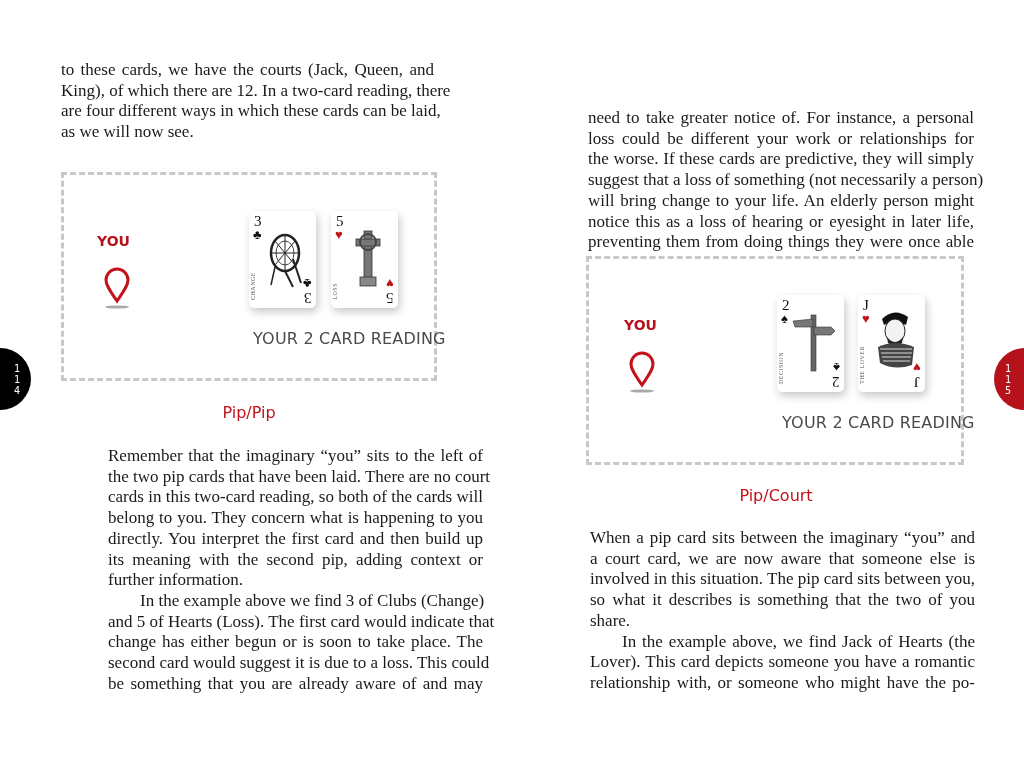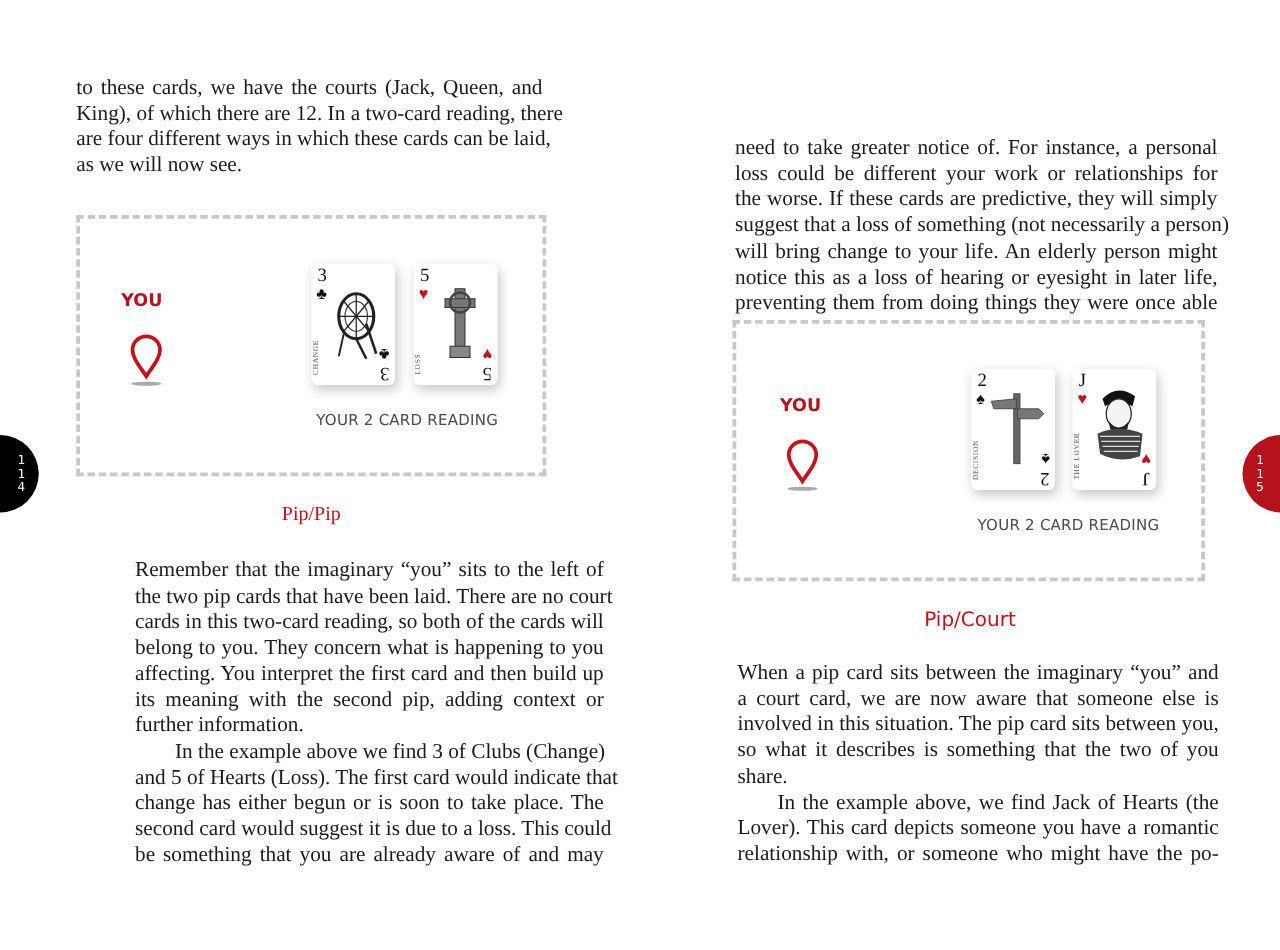--- a/index.html
+++ b/index.html
@@ -21,21 +21,21 @@
 
   .box {
     position: absolute; border: 3px dashed #c8c8c8; background: #fff; box-sizing: border-box;
   }
   .you-label {
     position: absolute; font-family: "DejaVu Sans", sans-serif; font-weight: bold; color: #b5121b;
     font-size: 14px; letter-spacing: 0px; text-align: center;
   }
   .pin { position: absolute; width: 30px; height: 44px; }
   .reading-label {
-    position: absolute; font-family: "DejaVu Sans", sans-serif; color: #4a4a4a; font-size: 12px;
+    position: absolute; font-family: "DejaVu Sans", sans-serif; color: #4a4a4a; font-size: 16px;
     letter-spacing: 0.2px; white-space: nowrap; text-align: right;
   }
   .card {
     position: absolute; width: 67px; height: 97px; background: #fff; border-radius: 5px;
     box-shadow: 2px 4px 9px rgba(0,0,0,0.22);
   }
   .card .rank { position: absolute; left: 5px; top: 2px; font-size: 15px; font-family: "Liberation Serif", serif; color: #111; }
   .card .suit { position: absolute; left: 4px; top: 17px; font-size: 13px; line-height: 13px; }
   .card .rank-bot { position: absolute; right: 5px; bottom: 2px; font-size: 15px; transform: rotate(180deg); color: #111; }
   .card .suit-bot { position: absolute; right: 4px; bottom: 18px; font-size: 13px; line-height: 13px; transform: rotate(180deg); }
@@ -105,28 +105,28 @@
         <rect x="15" y="56" width="16" height="9" fill="#888" stroke="#333" stroke-width="0.8"></rect>
       </svg>
       <span class="meaning">LOSS</span>
       <span class="suit-bot red">♥</span>
       <span class="rank-bot black">5</span>
     </div>
 
     <div class="reading-label" style="left:189px; top:154px;">YOUR 2 CARD READING</div>
   </div>
 
-  <div class="section-title" style="left:0; top:403px; width:498px;font-family:Liberation Serif, serif;">Pip/Pip</div>
+  <div class="section-title" style="left:0; top:403px; width:498px;">Pip/Pip</div>
 
   <div class="para" id="left-body" style="left:61px; top:446px; width:375px;margin-left:47px;">
       <span class="line">Remember that the imaginary “you” sits to the left of</span>
       <span class="line">the two pip cards that have been laid. There are no court</span>
       <span class="line">cards in this two-card reading, so both of the cards will</span>
       <span class="line">belong to you. They concern what is happening to you</span>
-      <span class="line">affecting. You interpret the first card and then build up</span>
+      <span class="line">directly. You interpret the first card and then build up</span>
       <span class="line">its meaning with the second pip, adding context or</span>
       <span class="line last">further information.</span>
       <span class="line indent">In the example above we find 3 of Clubs (Change)</span>
       <span class="line">and 5 of Hearts (Loss). The first card would indicate that</span>
       <span class="line">change has either begun or is soon to take place. The</span>
       <span class="line">second card would suggest it is due to a loss. This could</span>
       <span class="line">be something that you are already aware of and may</span>
     </div>
 
   <div class="page-tab" id="tab-left" style="left: -31px; top: 348px; background: rgb(0, 0, 0); align-items: flex-end; padding-right: 11px; box-sizing: border-box;">

